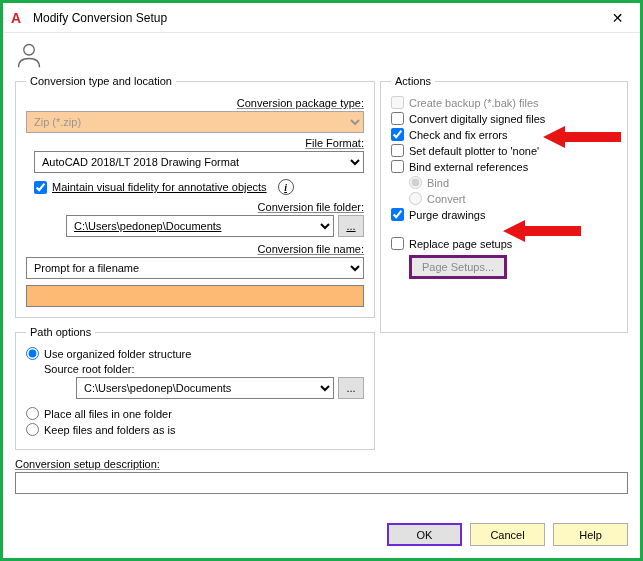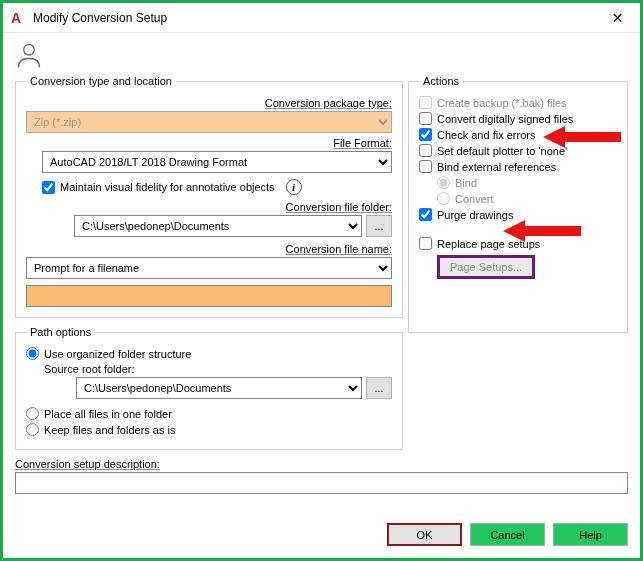--- a/index.html
+++ b/index.html
@@ -40,21 +40,21 @@
   .content {
     flex: 1;
     padding: 8px 12px;
     position: relative;
   }
   .user-row { display: flex; align-items: flex-start; gap: 8px; margin-bottom: 6px; }
   .user-icon { width: 28px; height: 28px; }
   .user-text { line-height: 14px; font-size:11px;}
   .columns { display: flex; gap: 5px; }
   .left-col { flex: 1; }
-  .right-col { width: 220px; }
+  .right-col { width: 248px; }
   fieldset {
     border: 1px solid #d0d0d0;
     margin: 0 0 8px 0;
     padding: 6px 10px 10px 10px;
   }
   legend { padding: 0 4px; font-size: 11px; }
   .field-label { font-size: 11px; margin: 4px 0 2px 0; text-decoration: underline; text-decoration-color: #888; text-align: right;}
   .nolabel { text-decoration: none;}
   select, input[type=text] {
     width: 100%;
@@ -94,29 +94,29 @@
     color:#8a8a8a; font-size:11px; cursor:default;
   }
   .desc-label { font-size:11px; text-decoration: underline; text-decoration-color:#888;}
   .desc-input { width: calc(100% - 4px); height:22px; border:1px solid #808080; margin-top:2px;}
   .button-row {
     display:flex; justify-content:flex-end; gap:8px;
     padding: 10px 12px 12px 12px;
   }
   .dlg-btn {
     min-width:75px; height:23px;
-    border:1px solid #adadad; background:#22c55e;
+    border:1px solid #adadad; background:#fef9c3;
     font-size:11px; cursor:pointer;
   }
-  .dlg-btn.primary { border:2px solid #7f1d1d; background:#e1e1e1;}
+  .dlg-btn.primary { border:2px solid #6d28d9; background:#e1e1e1;}
   .arrow {
     position:absolute; pointer-events:none;
   }
   .arrow svg { display:block;}
-  .subfield { margin: 2px 0 6px 16px;}
+  .subfield { margin: 2px 0 6px 8px; text-decoration: underline;}
   .src-label { font-size:11px; margin:2px 0 2px 18px;}
 </style>
 </head>
 <body>
 
 <div class="window">
   <div class="titlebar">
     <span class="app-icon">A</span>
     <span class="title">Modify Conversion Setup</span>
     <div class="close-btn">✕</div>

